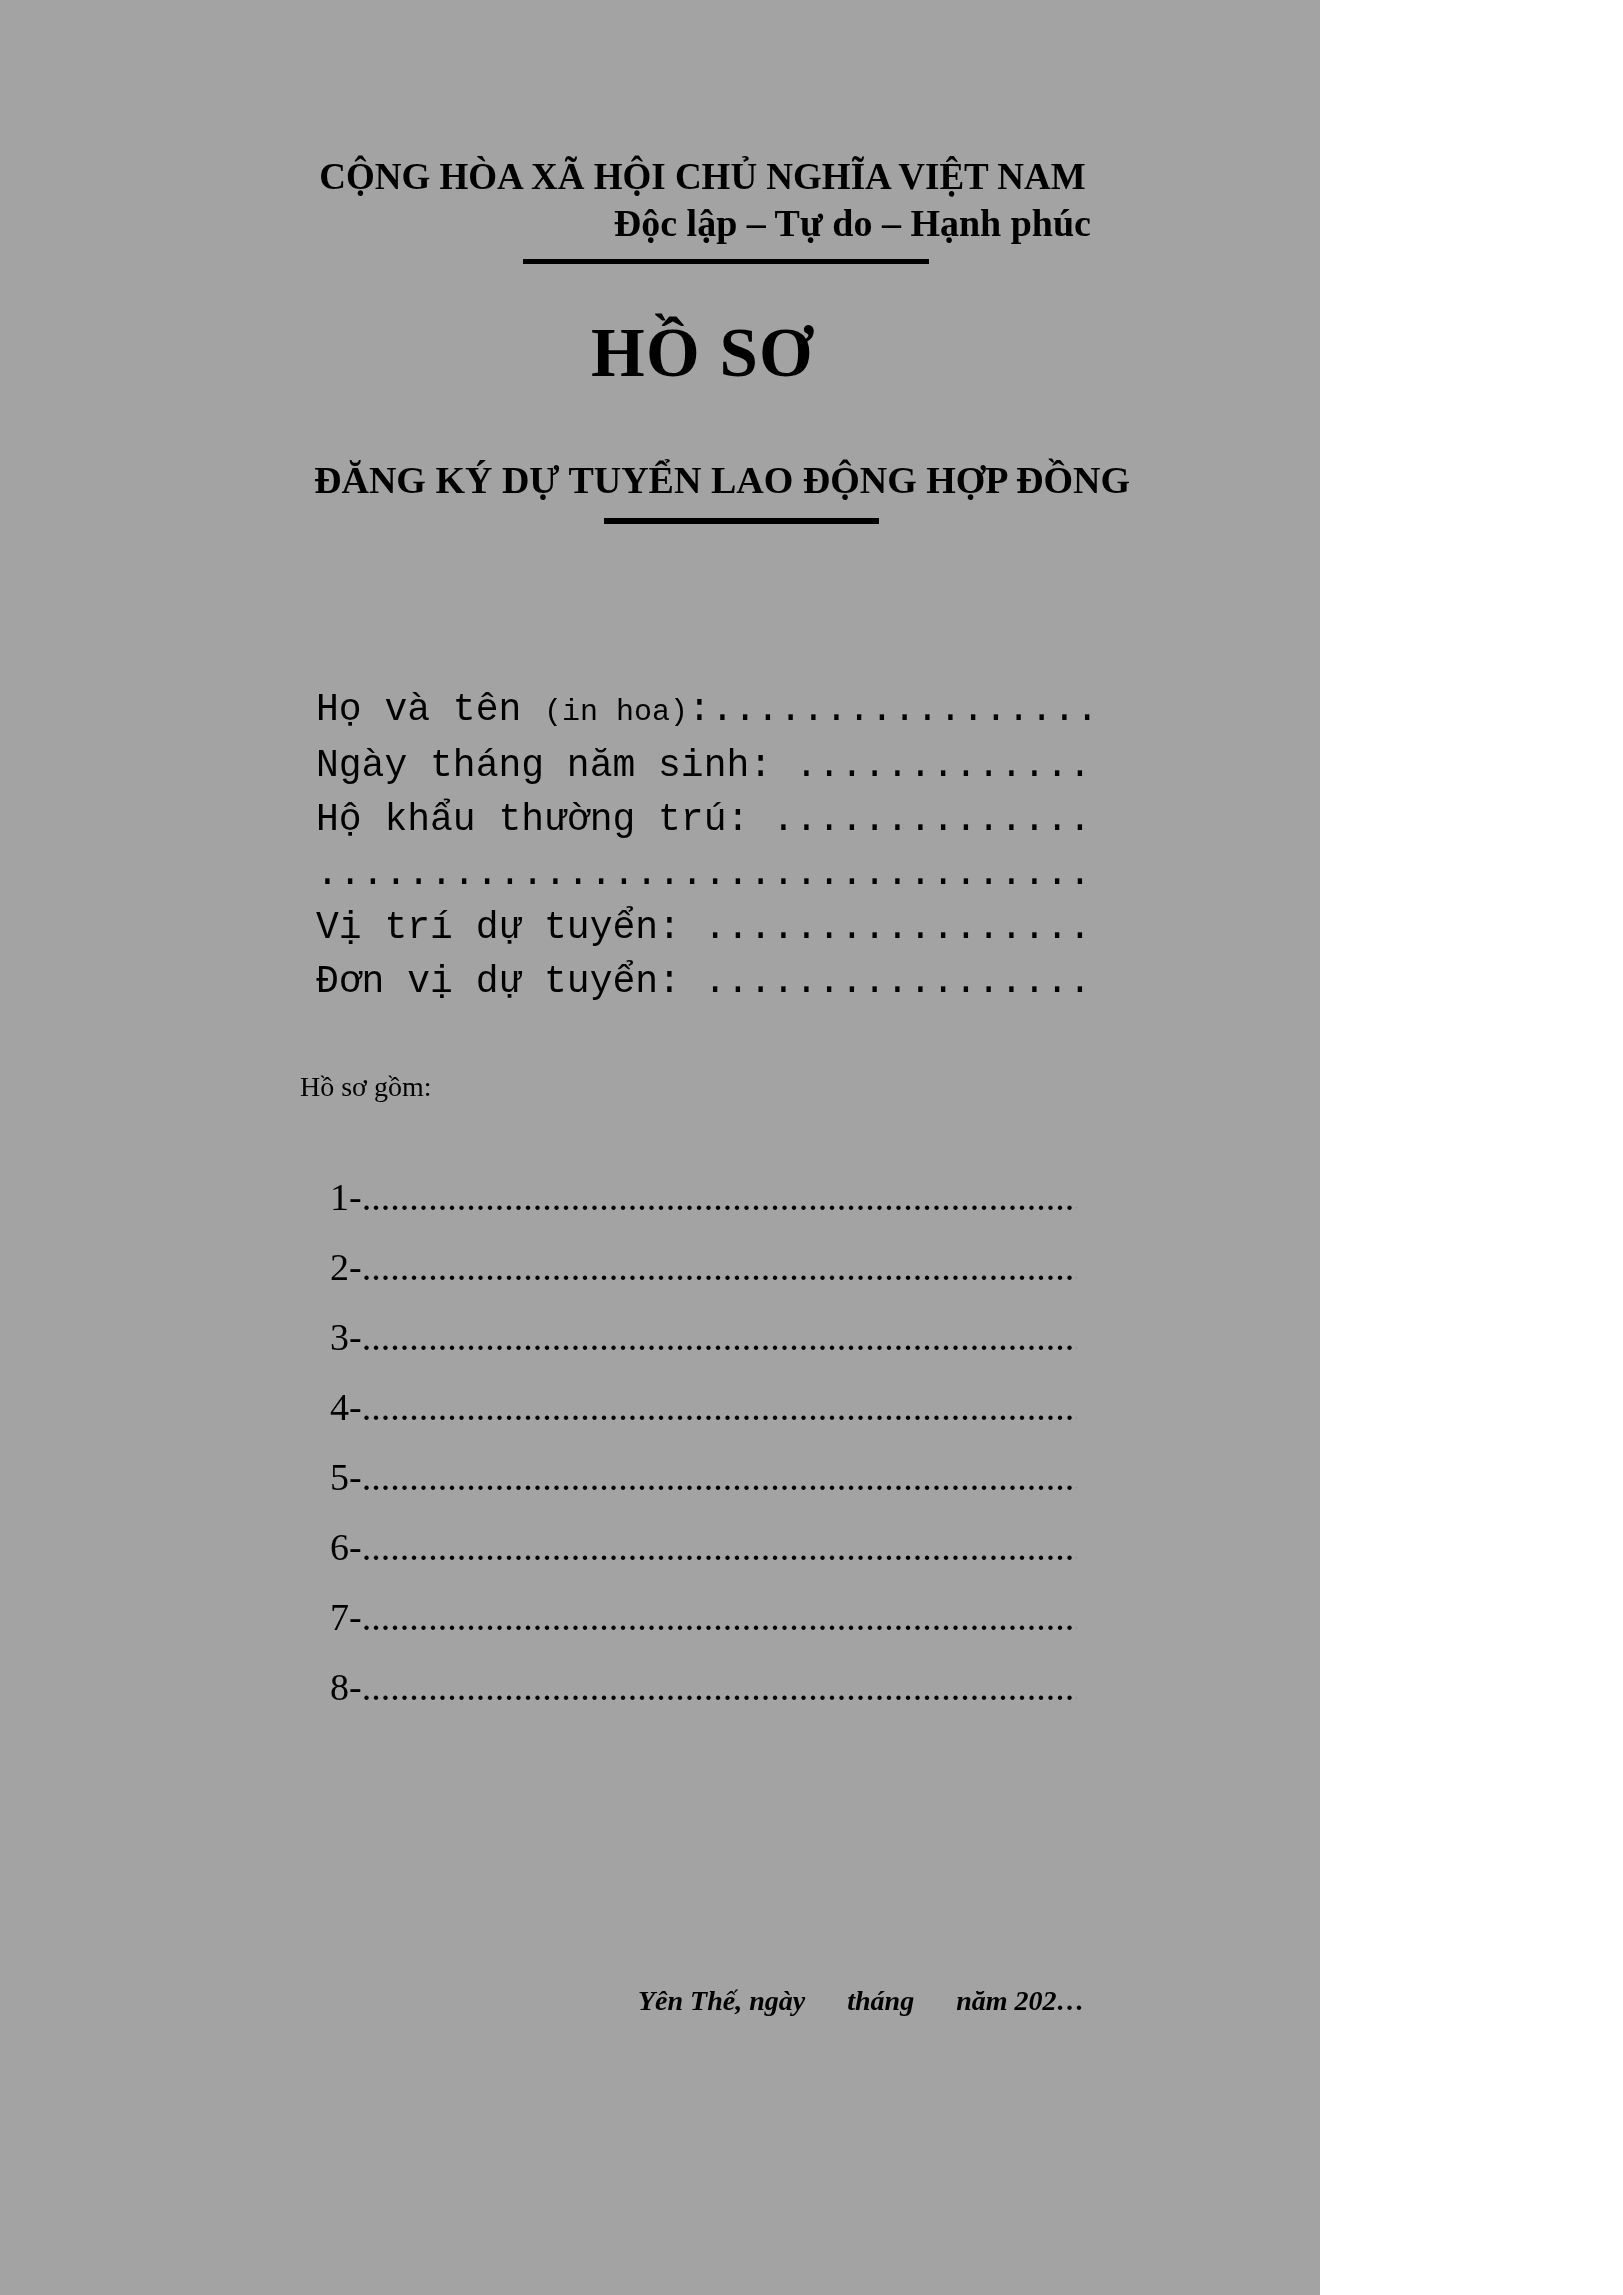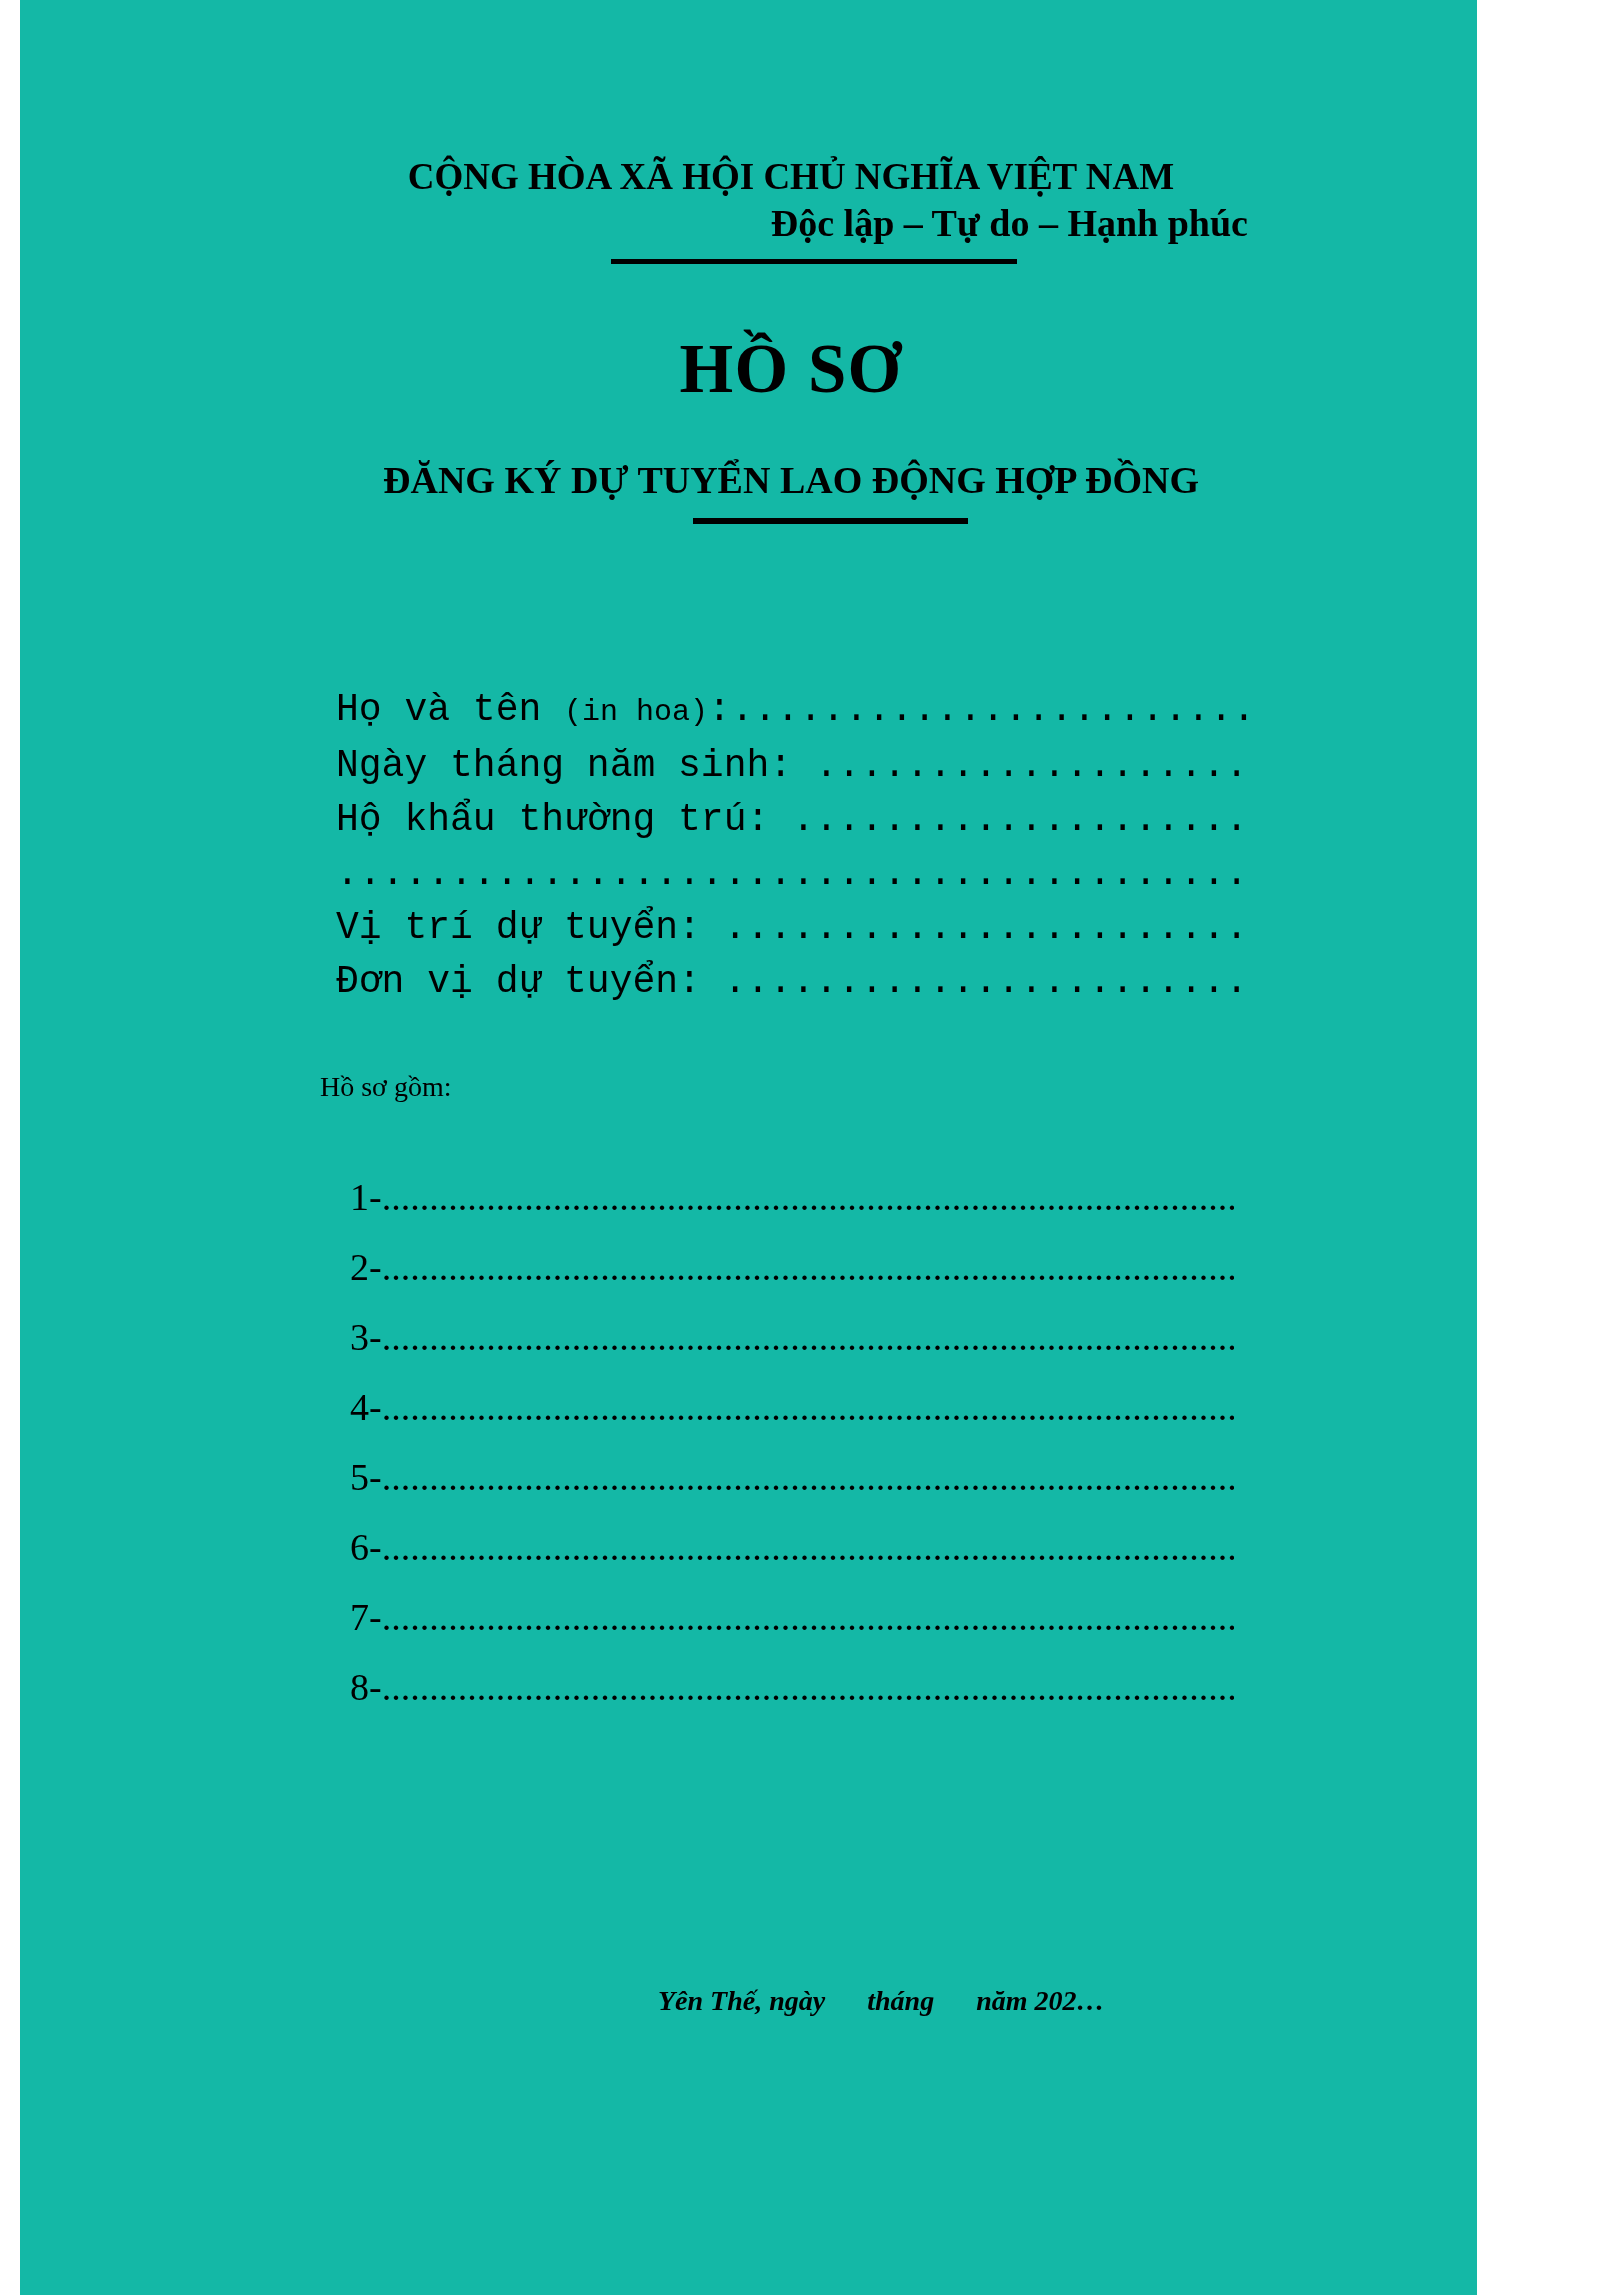--- a/index.html
+++ b/index.html
@@ -1,38 +1,37 @@
 <!DOCTYPE html>
 <html lang="vi" style="font-size:10.5px"><head>
 <meta charset="utf-8">
 <style>
   html, body { margin: 0; padding: 0; background: #ffffff; }
   body { width: 1623px; height: 2295px; }
   .page {
     position: relative;
-    width: 1457px;
+    width: 1320px;
     height: 2295px;
-    background: #14b8a6;
+    background: #a3a3a3;
     color: #000000;
     font-family: "Liberation Serif", "DejaVu Serif", serif;
     overflow: hidden;
-    margin-left: 20px;
   }
   .center-band {
     position: absolute;
     left: 314px;
     right: 229px;
     text-align: center;
   }
   .header-band { top: 153px; }
   .header-line1 { font-size: 37px; font-weight: bold; line-height: 47px; white-space: pre; }
   .header-line2 { font-size: 38px; font-weight: bold; line-height: 47px; white-space: pre; text-align: right; }
   .rule { background: #000000; margin-left: auto; margin-right: auto; }
   .motto-rule { width: 406px; height: 5.2px; margin-top: 11.8px; transform: translateX(23px); }
-  .title-band { top: 332px; }
+  .title-band { top: 316px; }
   .doc-title { font-size: 69px; font-weight: bold; line-height: 75px; letter-spacing: 1.3px; white-space: pre; }
   .subtitle-band { top: 451px; }
   .subtitle-line { font-size: 38px; font-weight: bold; line-height: 58px; white-space: pre; }
   .subtitle-rule { width: 275px; height: 5.9px; margin-top: 9.2px; transform: translateX(39px); }
   .fields-band { position: absolute; left: 316px; right: 230px; top: 683px; }
   .frow { display: flex; align-items: baseline; font-size: 38px; line-height: 54px; font-family: Liberation Mono, monospace; }
   .lbl { white-space: pre; }
   .lbl-small { font-size: 30px; white-space: pre; }
   .leader { flex: 1 1 auto; overflow: hidden; white-space: pre; }
   .contents-heading {

